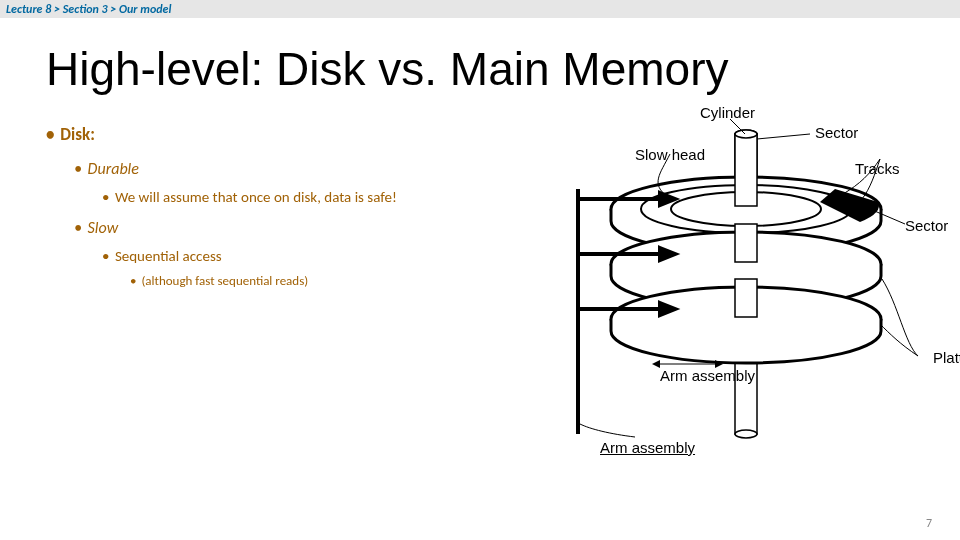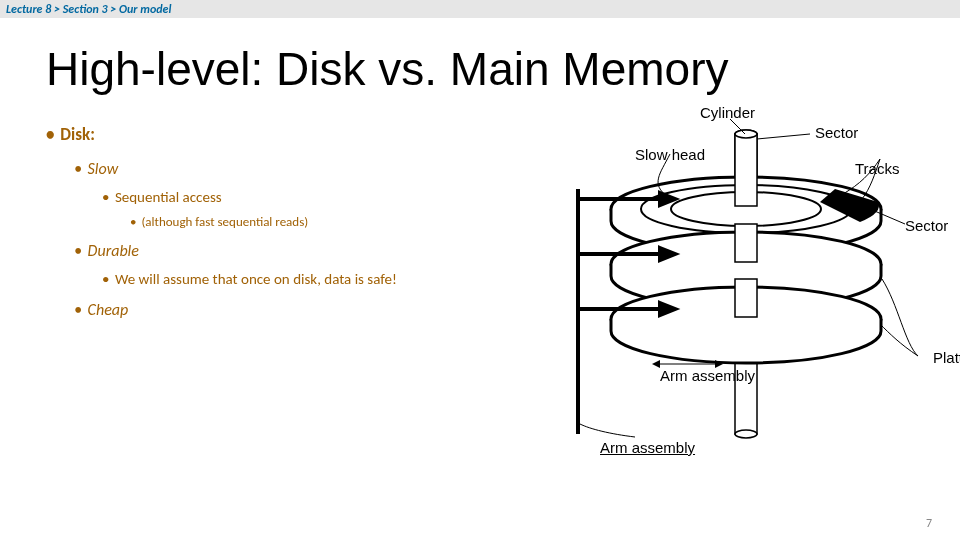--- a/index.html
+++ b/index.html
@@ -92,35 +92,34 @@
 
 <div class="breadcrumb">Lecture 8  &gt;  Section 3  &gt;  Our model</div>
 
 <h1 class="title">High-level: Disk vs. Main Memory</h1>
 
 <div class="content">
   <div class="text-col">
     <ul class="lvl1">
       <li><span>Disk:</span>
         <ul class="lvl2">
+          <li><span>Durable</span>
+            <ul class="lvl3">
+              <li><span>We will assume that once on disk, data is safe!</span></li>
+            </ul>
+          </li>
           <li><span>Slow</span>
             <ul class="lvl3">
               <li><span>Sequential access</span>
                 <ul class="lvl4">
                   <li><span>(although fast sequential reads)</span></li>
                 </ul>
               </li>
             </ul>
           </li>
-          <li><span>Durable</span>
-            <ul class="lvl3">
-              <li><span>We will assume that once on disk, data is safe!</span></li>
-            </ul>
-          </li>
-          <li><span>Cheap</span></li>
         </ul>
       </li>
     </ul>
   </div>
 
   <div class="diagram">
 
     <svg width="400" height="360" viewBox="0 0 400 360" style="left:0;top:-20px;">
 
       <rect x="195" y="30" width="22" height="300" fill="#fff" stroke="#000" stroke-width="1.5"></rect>

